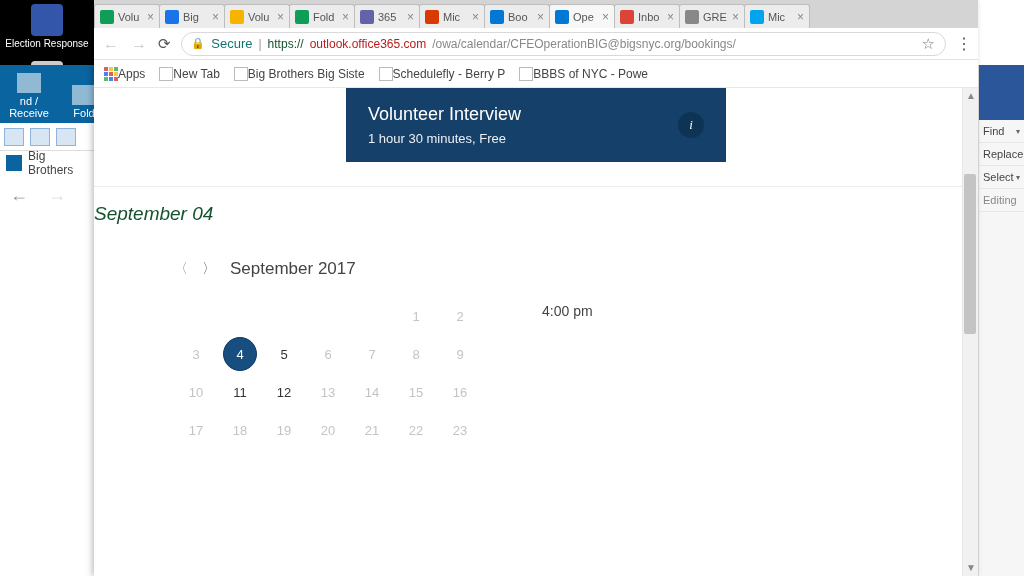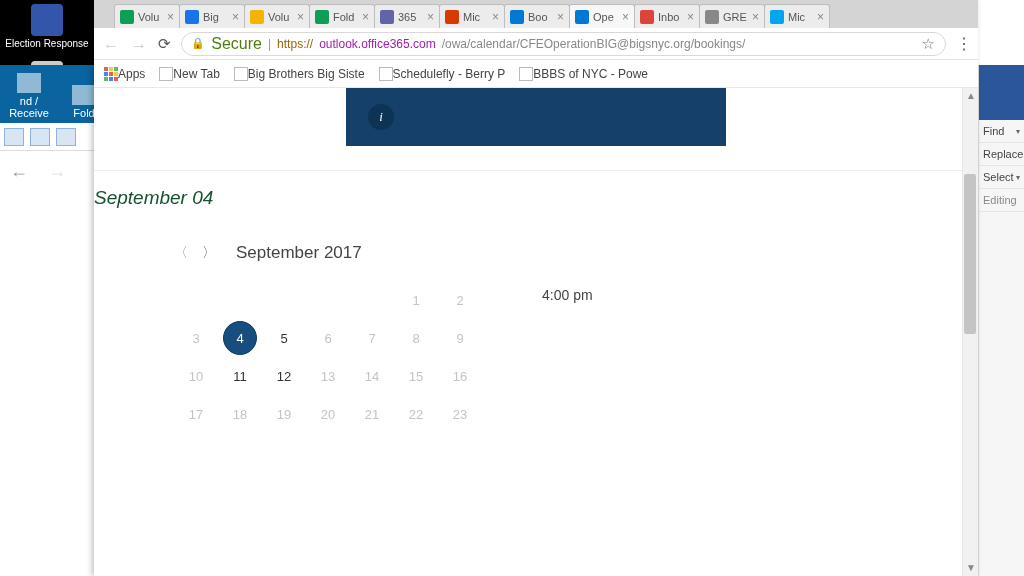--- a/index.html
+++ b/index.html
@@ -22,35 +22,35 @@
 .nav-arrows { display:flex; gap:20px; padding: 10px 10px; color:#999; font-size:18px; }
 
 
 .word-pane { position:absolute; right:0; top:65px; width:46px; height:511px; background:#f6f6f6; border-left:1px solid #ddd; font-size:11px; color:#444; }
 .word-blue { height:55px; background:#2b579a; }
 .word-item { padding:5px 4px; border-bottom:1px solid #e6e6e6; display:flex; justify-content:space-between; align-items:center; }
 .word-item .tri { font-size:8px; color:#666; }
 
 
 .browser { position:absolute; left:94px; top:0; width:884px; height:576px; background:#fff; box-shadow: -2px 0 6px rgba(0,0,0,.25); display:flex; flex-direction:column; }
-.tabstrip { height:28px; background:#d4d4d4; display:flex; align-items:flex-end; padding-left:20px; overflow:hidden; }
+.tabstrip { height:28px; background:#d4d4d4; display:flex; align-items:flex-end; padding-left:0; overflow:hidden; }
 .tab { height:24px; background:#ececec; border:1px solid #bdbdbd; border-bottom:none; border-radius:3px 3px 0 0; display:flex; align-items:center; padding:0 5px; font-size:11px; color:#555; margin-right:-1px; width:66px; white-space:nowrap; overflow:hidden; gap:4px; }
 .tab.active { background:#f7f7f7; }
 .tab .favico { width:14px; height:14px; border-radius:2px; flex:none; }
 .tab .x { margin-left:auto; color:#888; font-size:12px; flex:none; }
 
 .addr-row { height:32px; display:flex; align-items:center; padding:0 8px; gap:10px; border-bottom:1px solid #e3e3e3; }
 .nav-btn { color:#777; font-size:16px; width:18px; text-align:center; }
 .nav-btn.disabled { color:#ccc; }
 .reload { font-size:15px; color:#555; }
 .addr { flex:1; height:24px; border:1px solid #d9d9d9; border-radius:14px; display:flex; align-items:center; padding:0 10px; font-size:12px; color:#555; gap:6px; }
 .lock { color:#0a8a0a; font-size:11px; }
-.secure { color:#4d7c0f; font-size:16px;text-align:center; }
+.secure { color:#0f766e; font-size:13px;text-align:center; }
 .addr .sep { color:#999; }
-.addr .host { color:#a21caf; }
+.addr .host { color:#b91c1c; }
 .star { color:#777; font-size:15px; margin-left:auto; }
 .menu-dots { color:#555; font-size:16px; width:14px; text-align:center; }
 
 .bm-row { height:28px; display:flex; align-items:center; padding:0 10px; gap:14px; font-size:12px; color:#444; border-bottom:1px solid #e8e8e8; }
 .bm-row .apps-ico { width:14px;height:14px; display:grid; grid-template-columns:repeat(3,4px); grid-template-rows:repeat(3,4px); gap:1px; }
 .bm-row .apps-ico span { background:#e06055; }
 .bm-row .apps-ico span:nth-child(2){background:#f7c846}
 .bm-row .apps-ico span:nth-child(3){background:#5bb974}
 .bm-row .apps-ico span:nth-child(4){background:#4285f4}
 .bm-row .apps-ico span:nth-child(5){background:#e06055}
@@ -118,20 +118,24 @@
     <div class="grp">
         <div class="ri"></div>
         <div>Fold</div>
       </div>
   </div>
   <div class="outlook-row2">
     <div class="sq"></div>
     <div class="sq"></div>
     <div class="sq"></div>
   </div>
+  <div class="outlook-row3">
+    <div class="oi"></div>
+    <div>Big Brothers</div>
+  </div>
   <div class="nav-arrows">
     <span>←</span>
     <span style="color:#ddd">→</span>
   </div>
 </div>
 
 <div class="word-pane">
   <div class="word-blue"></div>
   <div class="word-item">
       <span>Find</span>
@@ -210,21 +214,21 @@
     </div>
 
   <div class="addr-row">
     <div class="nav-btn disabled">←</div>
     <div class="nav-btn disabled">→</div>
     <div class="reload">⟳</div>
     <div class="addr">
       <span class="lock">🔒</span>
       <span class="secure">Secure</span>
       <span class="sep">|</span>
-      <span style="color:#a16207">https://</span>
+      <span style="color:#14532d">https://</span>
         <span class="host">outlook.office365.com</span>
         <span style="color:#888">/owa/calendar/CFEOperationBIG@bigsnyc.org/bookings/</span>
       <span class="star">☆</span>
     </div>
     <div class="menu-dots">⋮</div>
   </div>
 
   <div class="bm-row">
     <div class="bm">
       <div class="apps-ico">
@@ -257,33 +261,37 @@
           <span class="bi"></span>
           <span>BBBS of NYC - Powe</span>
         </div>
       </div>
   </div>
 
   <div class="page">
     <div class="page-scroll">
 
       <div class="service-card">
+        <div>
+          <h2>Volunteer Interview</h2>
+          <div class="sub">1 hour 30 minutes, Free</div>
+        </div>
         <div class="info-circle">i</div>
       </div>
 
       <div class="divider"></div>
 
       <div class="date-heading">September 04</div>
 
       <div class="booking-grid">
         <div class="cal">
           <div class="cal-head">
             <span class="chev">〈</span>
             <span class="chev enabled">〉</span>
-            <span style="margin-left:6px">September 2017</span>
+            <span style="margin-left:0">September 2017</span>
           </div>
           <div id="weeks">
               <div class="wk-row">
                 <div></div>
                 <div></div>
                 <div></div>
                 <div></div>
                 <div></div>
                 <div>1</div>
                 <div>2</div>

